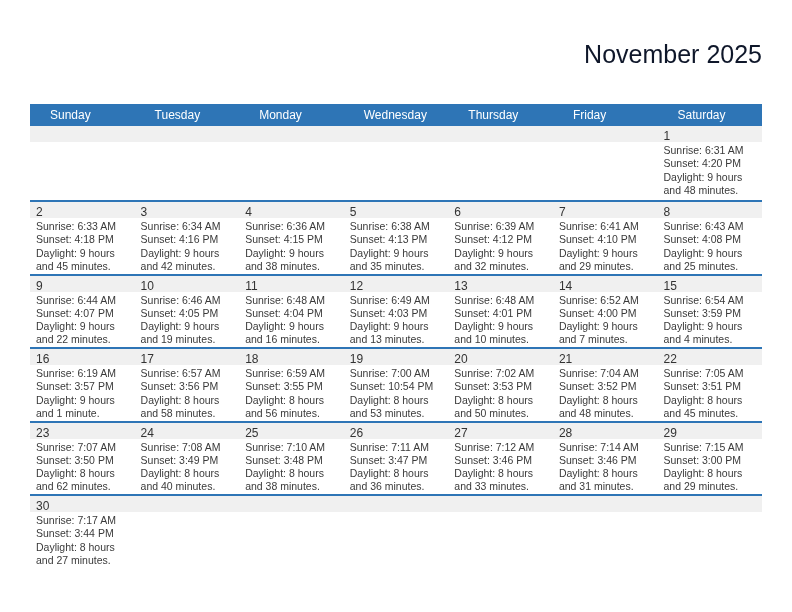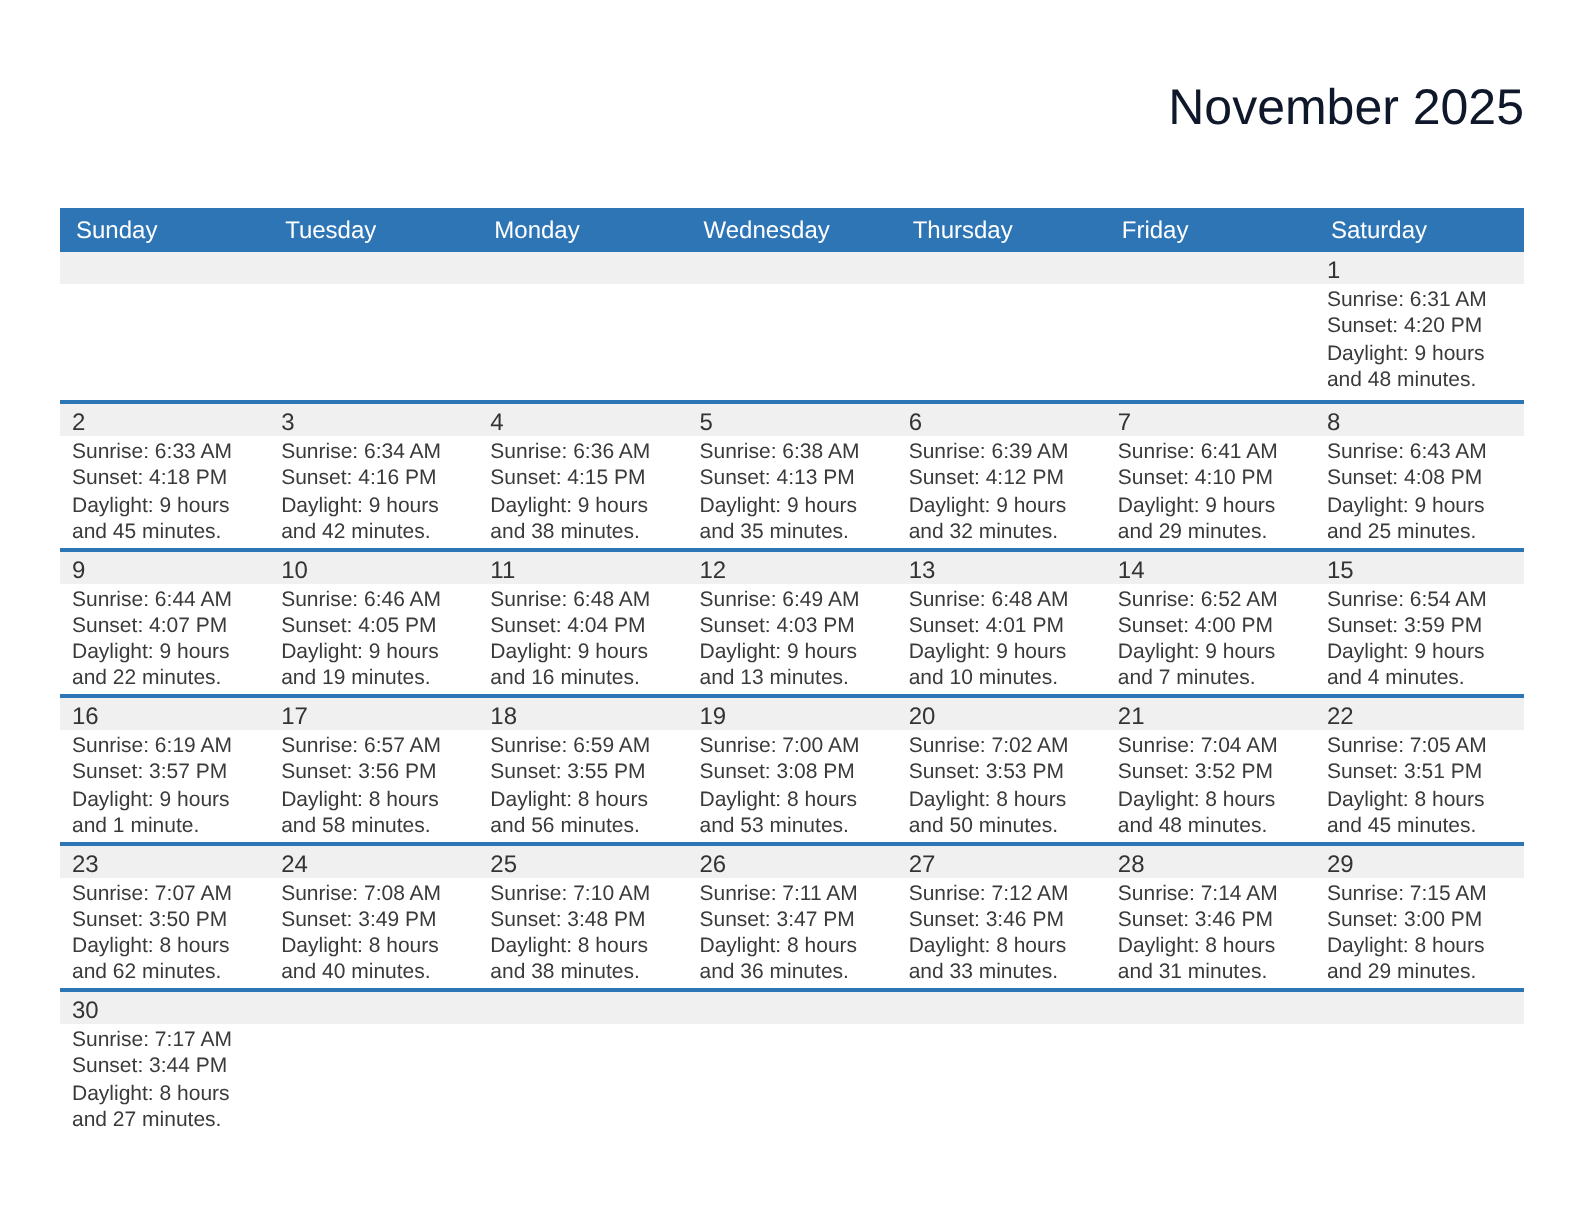--- a/index.html
+++ b/index.html
@@ -27,21 +27,21 @@
   .logo-blue{font-size:22px;color:var(--logo-blue);letter-spacing:-0.5px;padding-left:48px;margin-top:-6px;}
 
   
   .title-block{position:absolute;right:30px;top:40px;text-align:right;}
   .cal-title{font-size:25px;color:#0f172a;}
   .cal-subtitle{font-size:15px;color:#111;margin-top:10px;}
 
   
   .calendar{position:absolute;left:30px;top:104px;width:732px;}
   .weekday-row{display:flex;background:var(--blue);height:22px;}
-  .hcell{flex:1;color:#ffffff;font-size:12px;line-height:22px;padding-left:8px;overflow:hidden;white-space:nowrap;}
+  .hcell{flex:1;color:#ffffff;font-size:12px;line-height:22px;padding-left:20px;overflow:hidden;white-space:nowrap;}
 
   .week-row{display:flex;height:73.5px;border-top:2px solid var(--blue);}
   .week-row.first{border-top:none;height:74px;}
   .day-cell{flex:1;overflow:hidden;}
   .num-band{height:16px;background:var(--band);}
   .num-band span{font-size:12px;color:#333;padding-left:6px;line-height:16px;display:inline-block;}
   .cell-body{padding:2px 2px 0 6px;}
   .info-line{font-size:10.5px;line-height:13.3px;color:var(--cell-text);white-space:nowrap;}
 </style>
 </head>
@@ -249,21 +249,21 @@
               <div class="info-line">Sunrise: 6:59 AM</div>
               <div class="info-line">Sunset: 3:55 PM</div>
               <div class="info-line">Daylight: 8 hours</div>
               <div class="info-line">and 56 minutes.</div>
             </div>
           </div>
           <div class="day-cell">
             <div class="num-band"><span>19</span></div>
             <div class="cell-body">
               <div class="info-line">Sunrise: 7:00 AM</div>
-              <div class="info-line">Sunset: 3:08 PM</div>
+              <div class="info-line">Sunset: 10:54 PM</div>
               <div class="info-line">Daylight: 8 hours</div>
               <div class="info-line">and 53 minutes.</div>
             </div>
           </div>
           <div class="day-cell">
             <div class="num-band"><span>20</span></div>
             <div class="cell-body">
               <div class="info-line">Sunrise: 7:02 AM</div>
               <div class="info-line">Sunset: 3:53 PM</div>
               <div class="info-line">Daylight: 8 hours</div>

